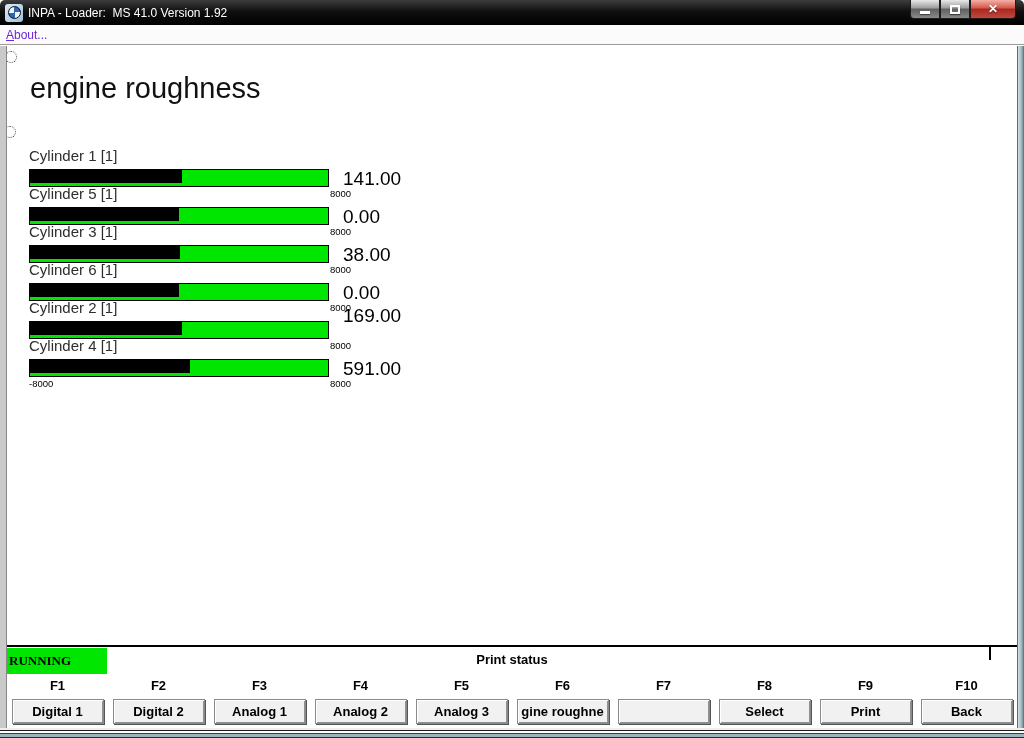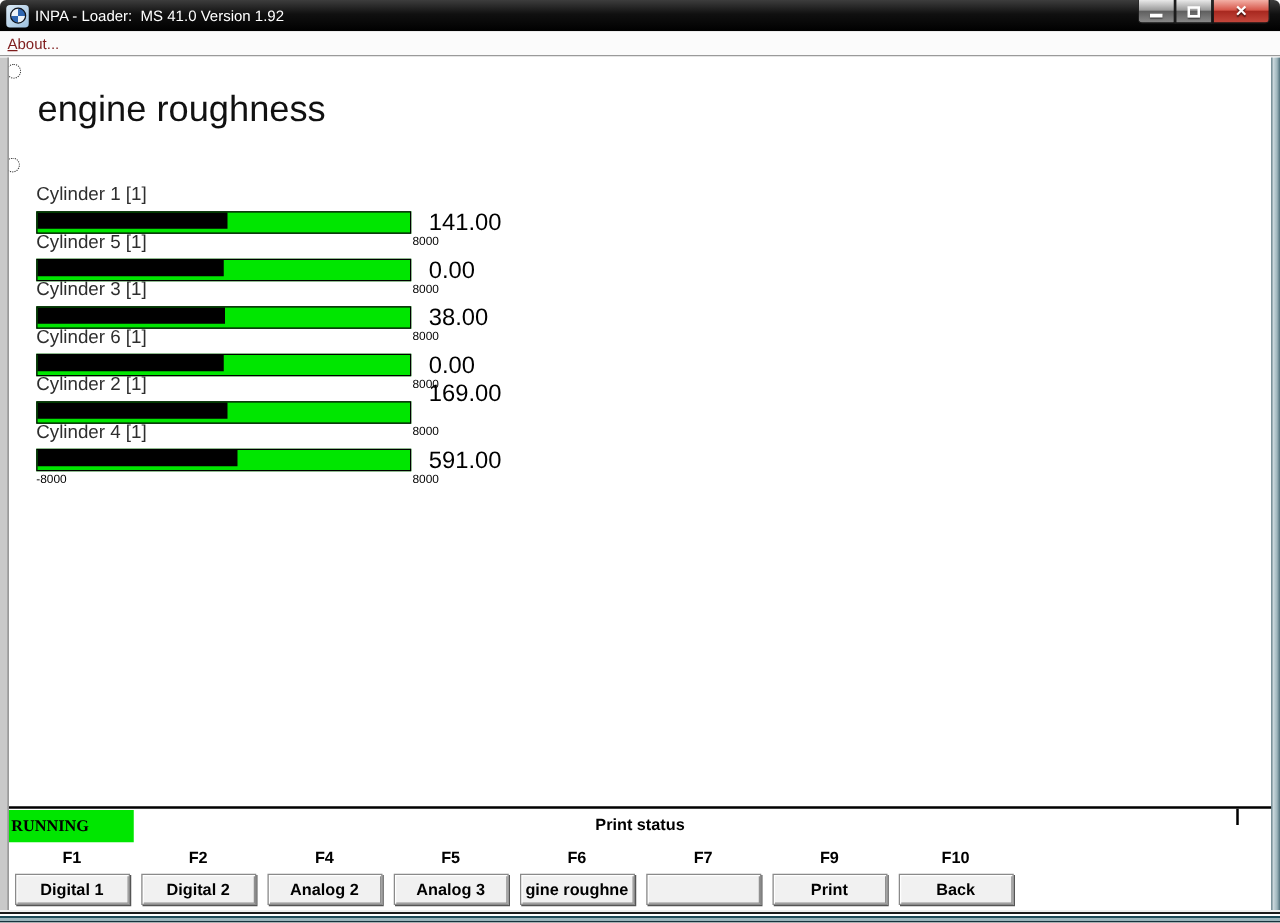--- a/index.html
+++ b/index.html
@@ -26,21 +26,21 @@
     background: linear-gradient(180deg, #e9e9e9 0%, #9b9b9b 45%, #5f5f5f 50%, #8a8a8a 100%); }
   .ctl.close { width: 46px; border-radius: 0 0 4px 0;
     background: linear-gradient(180deg, #f3b0a6 0%, #d6564a 45%, #a8281f 50%, #c4473c 100%); }
   .glyph-min { width: 10px; height: 3px; background: #fff; margin-top: 6px; box-shadow: 0 1px 1px rgba(0,0,0,.5); }
   .glyph-max { width: 10px; height: 9px; border: 2px solid #fff; box-shadow: 0 1px 1px rgba(0,0,0,.5); }
   .glyph-close { color: #fff; font-size: 12px; font-weight: bold; text-shadow: 0 1px 1px rgba(0,0,0,.6); line-height: 12px; }
 
   
   .menubar { position: absolute; left: 0; top: 25px; width: 1024px; height: 20px;
     background: #fbfbfb; border-bottom: 1px solid #9a9a9a; display: flex; align-items: center; }
-  .menu-item { font-size: 12px; color: #7f1d1d; padding: 0 6px; text-align: center; }
+  .menu-item { font-size: 12px; color: #6d28d9; padding: 0 6px; text-align: center; }
   .menu-item u { text-decoration: underline; }
 
   
   .frame-left { position: absolute; left: 0; top: 46px; width: 7px; height: 682px;
     background: #c9c9c9; border-right: 1px solid #878787; }
   .frame-right { position: absolute; right: 0; top: 46px; width: 7px; height: 682px;
     background: linear-gradient(90deg, #d4dfe3 0%, #9fb6bd 60%, #51707b 100%); border-left: 1px solid #51707b; }
   .frame-bottom { position: absolute; left: 0; bottom: 0; width: 1024px; height: 10px;
     background: linear-gradient(180deg, #f0f0f0 0%, #f0f0f0 18%, #1a1a1a 18%, #1a1a1a 32%, #ffffff 32%, #ffffff 46%, #1d4a57 46%, #1d4a57 64%, #9ab4bb 64%, #9ab4bb 86%, #17343d 86%, #17343d 100%); }
 
@@ -173,34 +173,42 @@
   <div class="fkeys" id="fkeys">
       <div class="fcol">
         <div class="fkey">F1</div>
         <button class="fbtn">Digital 1</button>
       </div>
       <div class="fcol">
         <div class="fkey">F2</div>
         <button class="fbtn">Digital 2</button>
       </div>
       <div class="fcol">
+        <div class="fkey">F3</div>
+        <button class="fbtn">Analog 1</button>
+      </div>
+      <div class="fcol">
         <div class="fkey">F4</div>
         <button class="fbtn">Analog 2</button>
       </div>
       <div class="fcol">
         <div class="fkey">F5</div>
         <button class="fbtn">Analog 3</button>
       </div>
       <div class="fcol">
         <div class="fkey">F6</div>
         <button class="fbtn">gine roughne</button>
       </div>
       <div class="fcol">
         <div class="fkey">F7</div>
         <button class="fbtn"></button>
+      </div>
+      <div class="fcol">
+        <div class="fkey">F8</div>
+        <button class="fbtn">Select</button>
       </div>
       <div class="fcol">
         <div class="fkey">F9</div>
         <button class="fbtn">Print</button>
       </div>
       <div class="fcol">
         <div class="fkey">F10</div>
         <button class="fbtn">Back</button>
       </div>
     </div>

